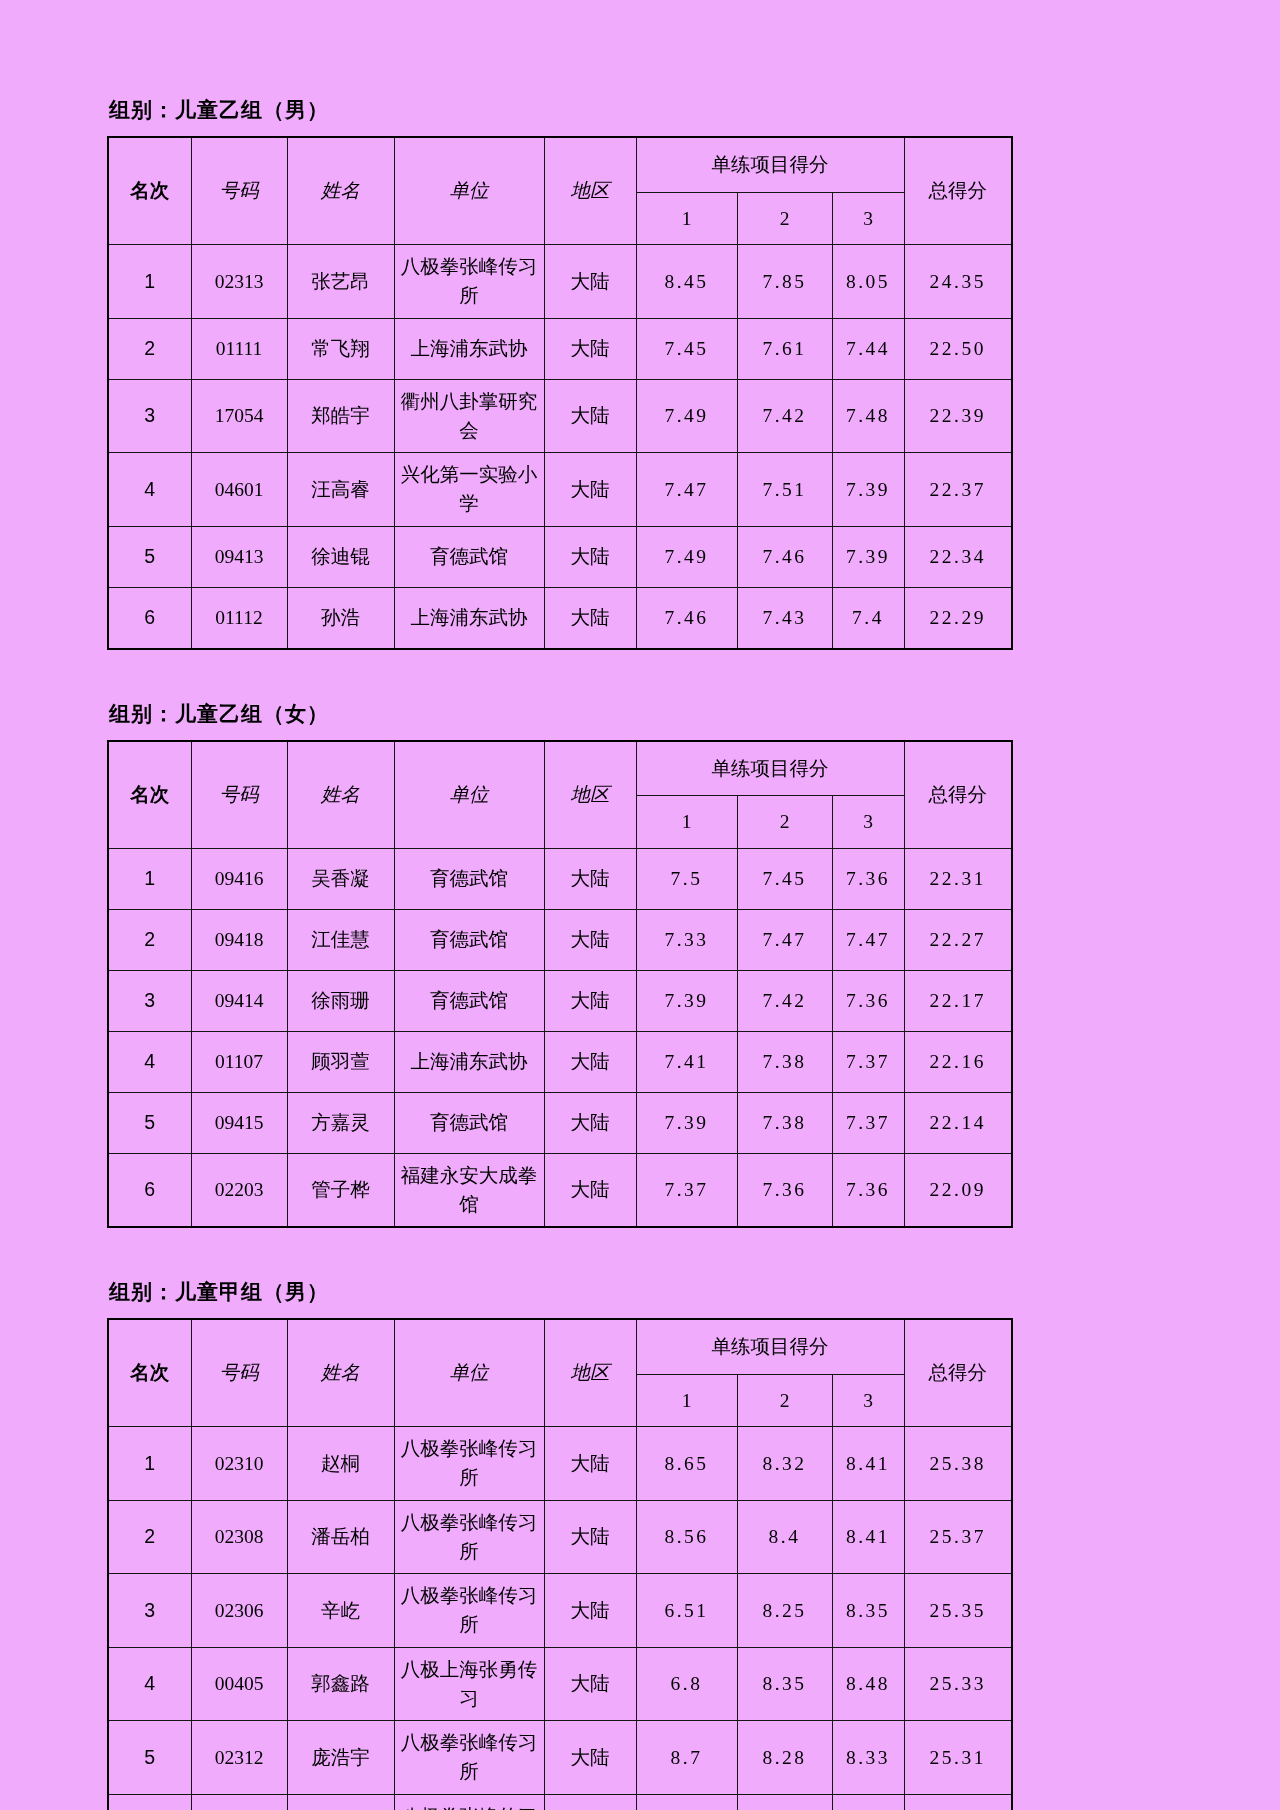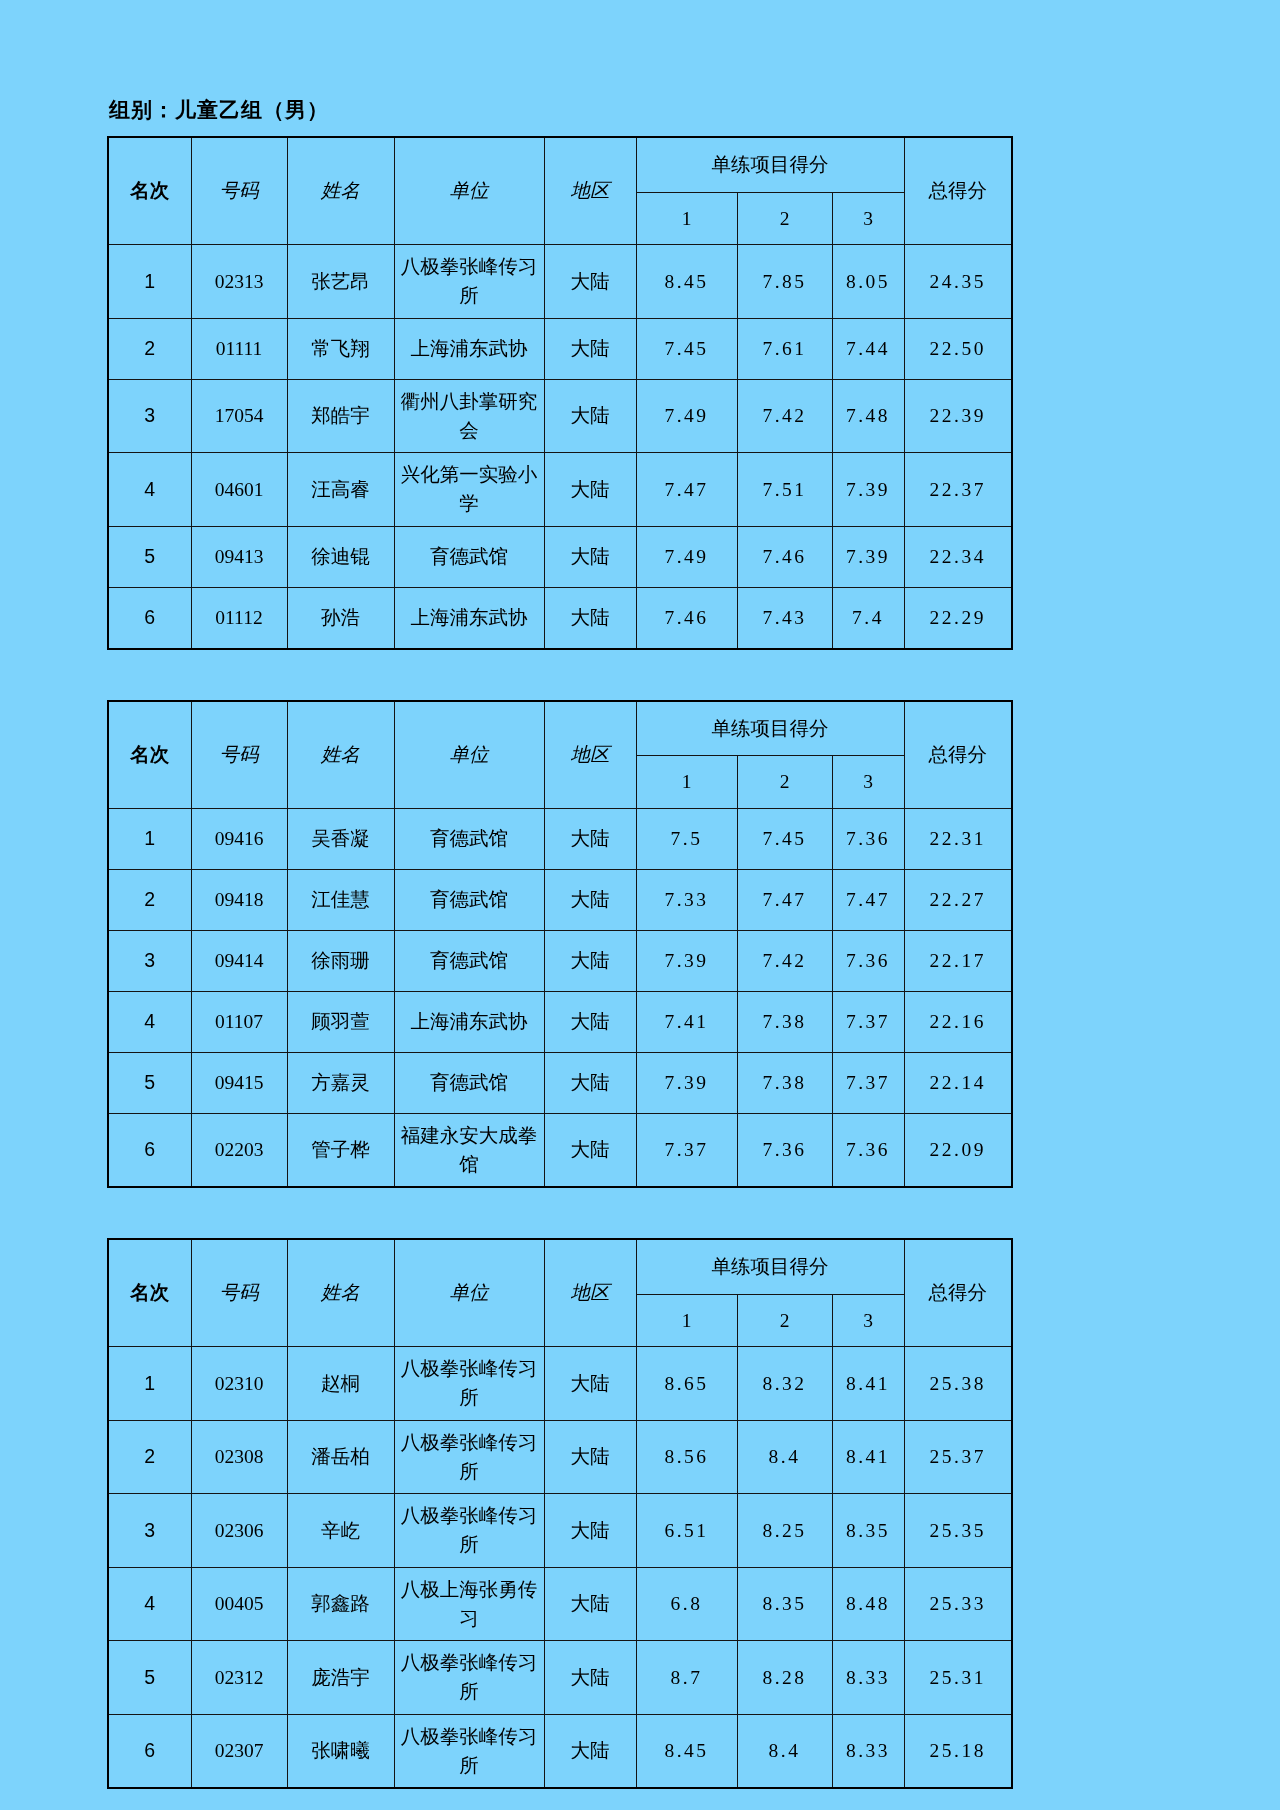--- a/index.html
+++ b/index.html
@@ -5,21 +5,21 @@
   html, body {
     margin: 0;
     padding: 0;
     background: #ffffff;
     color: #000000;
     font-family: "Liberation Serif", "DejaVu Serif", serif;
   }
   .page {
     width: 1280px;
     height: 1810px;
-    background: #7dd3fc;
+    background: #f0abfc;
     box-sizing: border-box;
     padding: 96px 0 0 107px;
     overflow: hidden;
   }
   .group-section { margin: 0 0 0 0; }
   .group-title {
     font-family: "Liberation Sans", "DejaVu Sans", sans-serif;
     font-weight: 700;
     font-size: 21px;
     letter-spacing: 1px;
@@ -166,20 +166,21 @@
             <td class="s1-cell">7.46</td>
             <td class="s2-cell">7.43</td>
             <td class="s3-cell">7.4</td>
             <td class="total-cell">22.29</td>
           </tr>
         </tbody>
     </table>
   </section>
 
   <section class="group-section">
+    <h2 class="group-title">组别：儿童乙组（女）</h2>
     <table class="results">
       <colgroup>
         <col style="width:83px">
           <col style="width:96px">
           <col style="width:107px">
         <col style="width:150px">
           <col style="width:92px">
           <col style="width:101px">
         <col style="width:95px">
           <col style="width:72px">
@@ -266,20 +267,21 @@
             <td class="s1-cell">7.37</td>
             <td class="s2-cell">7.36</td>
             <td class="s3-cell">7.36</td>
             <td class="total-cell">22.09</td>
           </tr>
         </tbody>
     </table>
   </section>
 
   <section class="group-section">
+    <h2 class="group-title">组别：儿童甲组（男）</h2>
     <table class="results">
       <colgroup>
         <col style="width:83px">
           <col style="width:96px">
           <col style="width:107px">
         <col style="width:150px">
           <col style="width:92px">
           <col style="width:101px">
         <col style="width:95px">
           <col style="width:72px">

